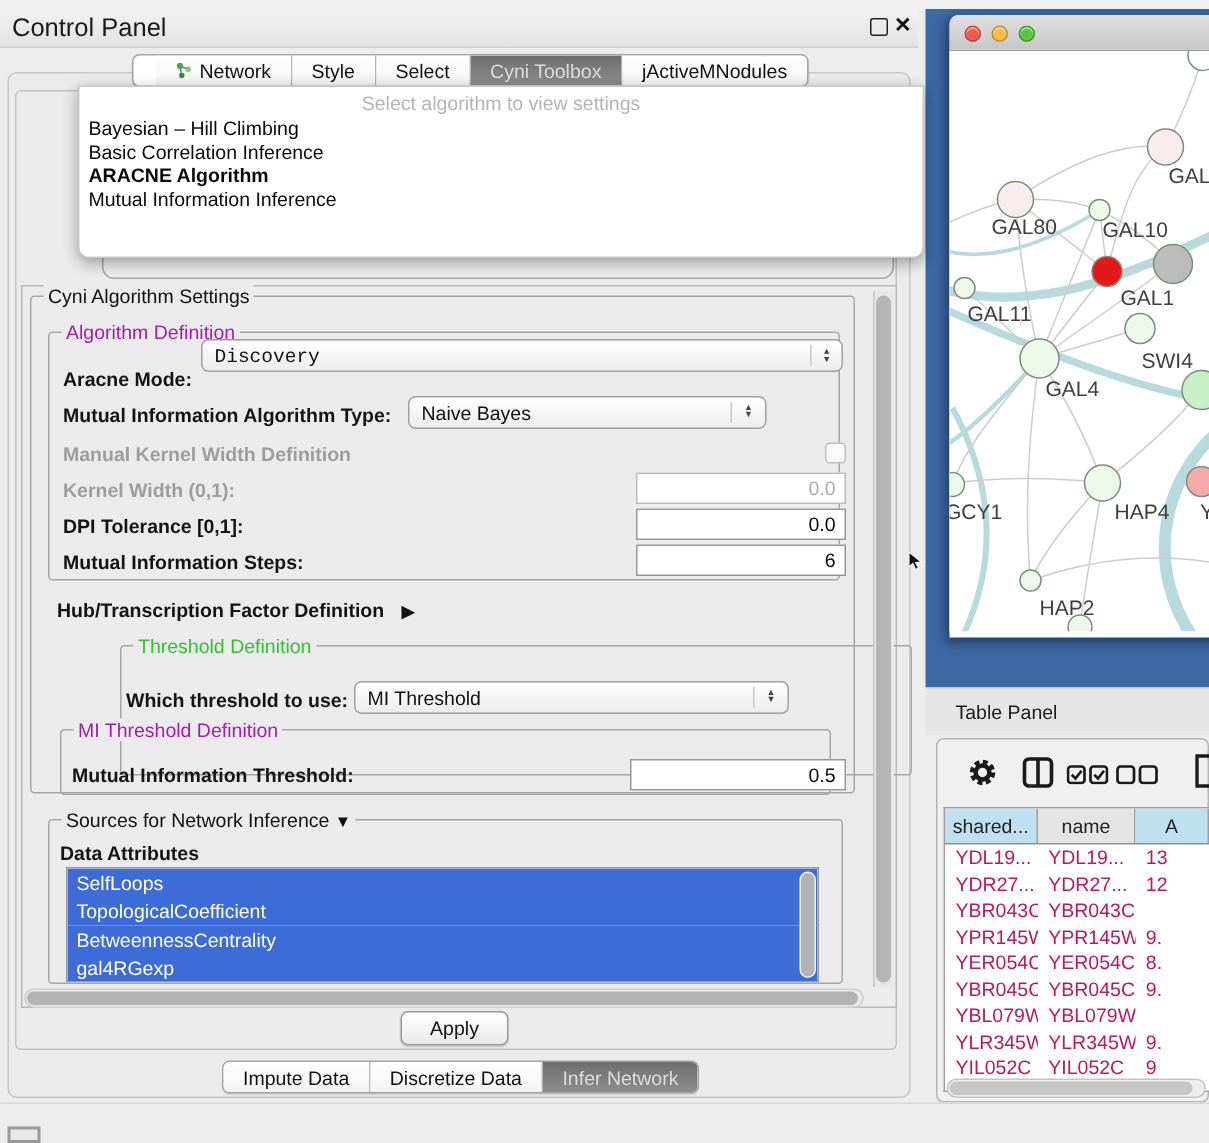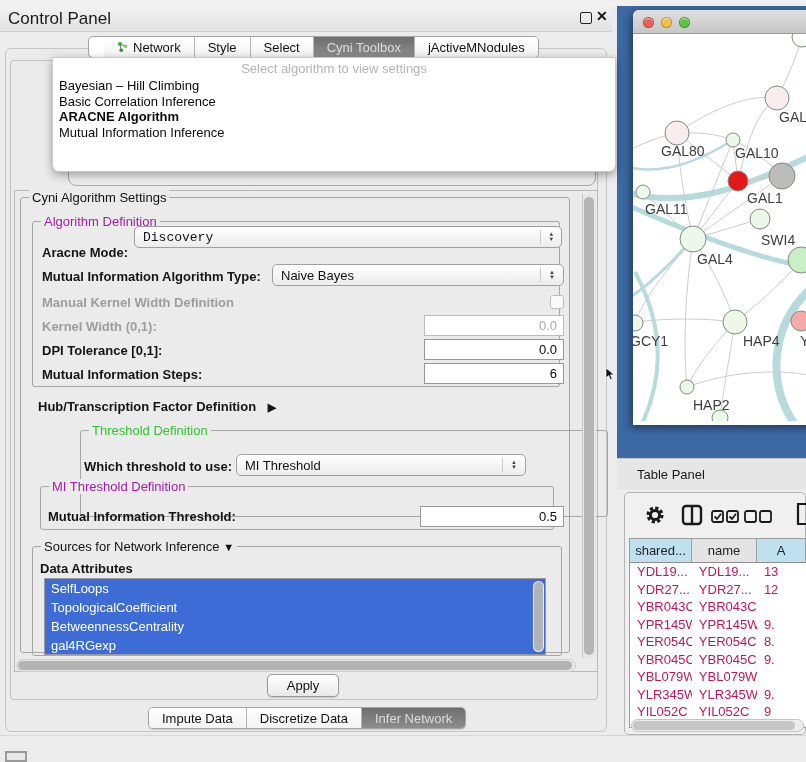--- a/index.html
+++ b/index.html
@@ -169,39 +169,39 @@
     <div id="algo-list">
         <div class="algo-item">Bayesian – Hill Climbing</div>
         <div class="algo-item">Basic Correlation Inference</div>
         <div class="algo-item bold">ARACNE Algorithm</div>
         <div class="algo-item">Mutual Information Inference</div>
       </div>
   </div>
 
   <div class="abs viewport"></div>
 
-  <div class="abs groupbox" style="left:20px; top:197px; width:550px; height:456px;">
+  <div class="abs groupbox" style="left:20px; top:197px; width:550px; height:332px;">
     <span class="gtitle">Cyni Algorithm Settings</span>
   </div>
 
   <div class="abs groupbox" style="left:32px; top:221px; width:528px; height:166px;">
     <span class="gtitle blue">Algorithm Definition</span>
   </div>
 
   <span class="lbl" style="left:42px; top:245px;">Aracne Mode:</span>
   <div class="combo" style="left:134px; top:226px; width:428px;font-family:Liberation Mono, monospace;">
     <span>Discovery</span>
     <span class="stepper">
         <span>▲</span>
         <span>▼</span>
       </span>
   </div>
 
   <span class="lbl" style="left:42px; top:269px;">Mutual Information Algorithm Type:</span>
-  <div class="combo" style="left:272px; top:264px; width:292px;">
+  <div class="combo" style="left:272px; top:264px; width:239px;">
     <span>Naive Bayes</span>
     <span class="stepper">
         <span>▲</span>
         <span>▼</span>
       </span>
   </div>
 
   <span class="lbl dis" style="left:42px; top:295px;">Manual Kernel Width Definition</span>
   <div class="checkbox" style="left:550px; top:295px;"></div>
 

